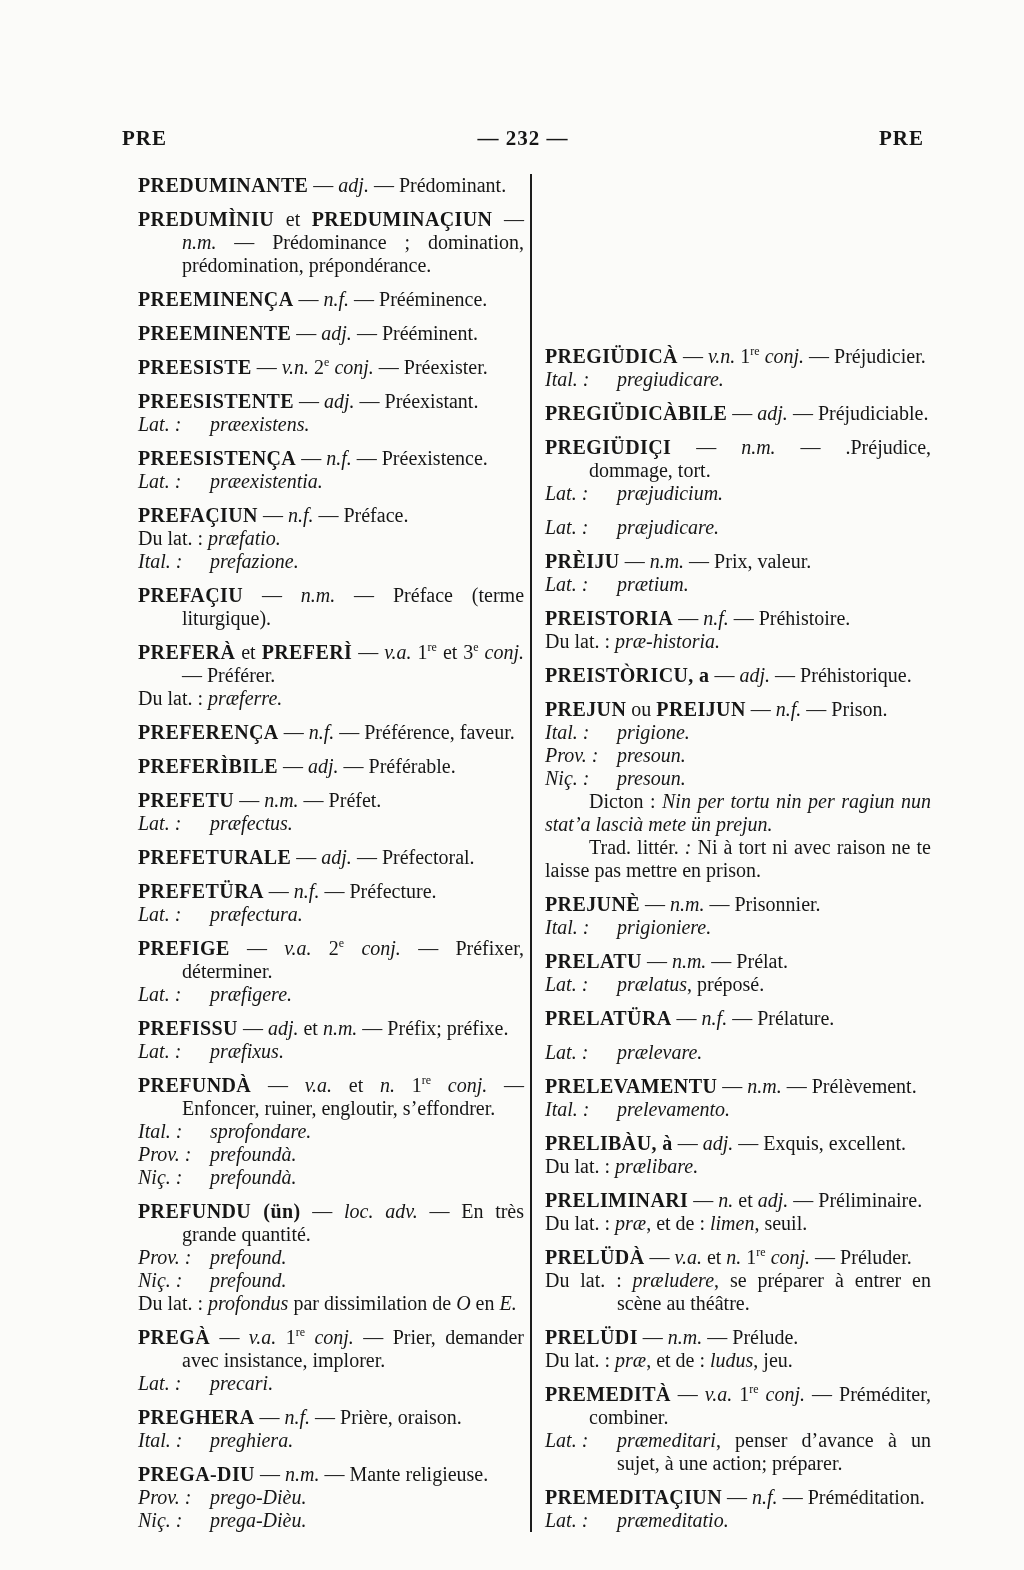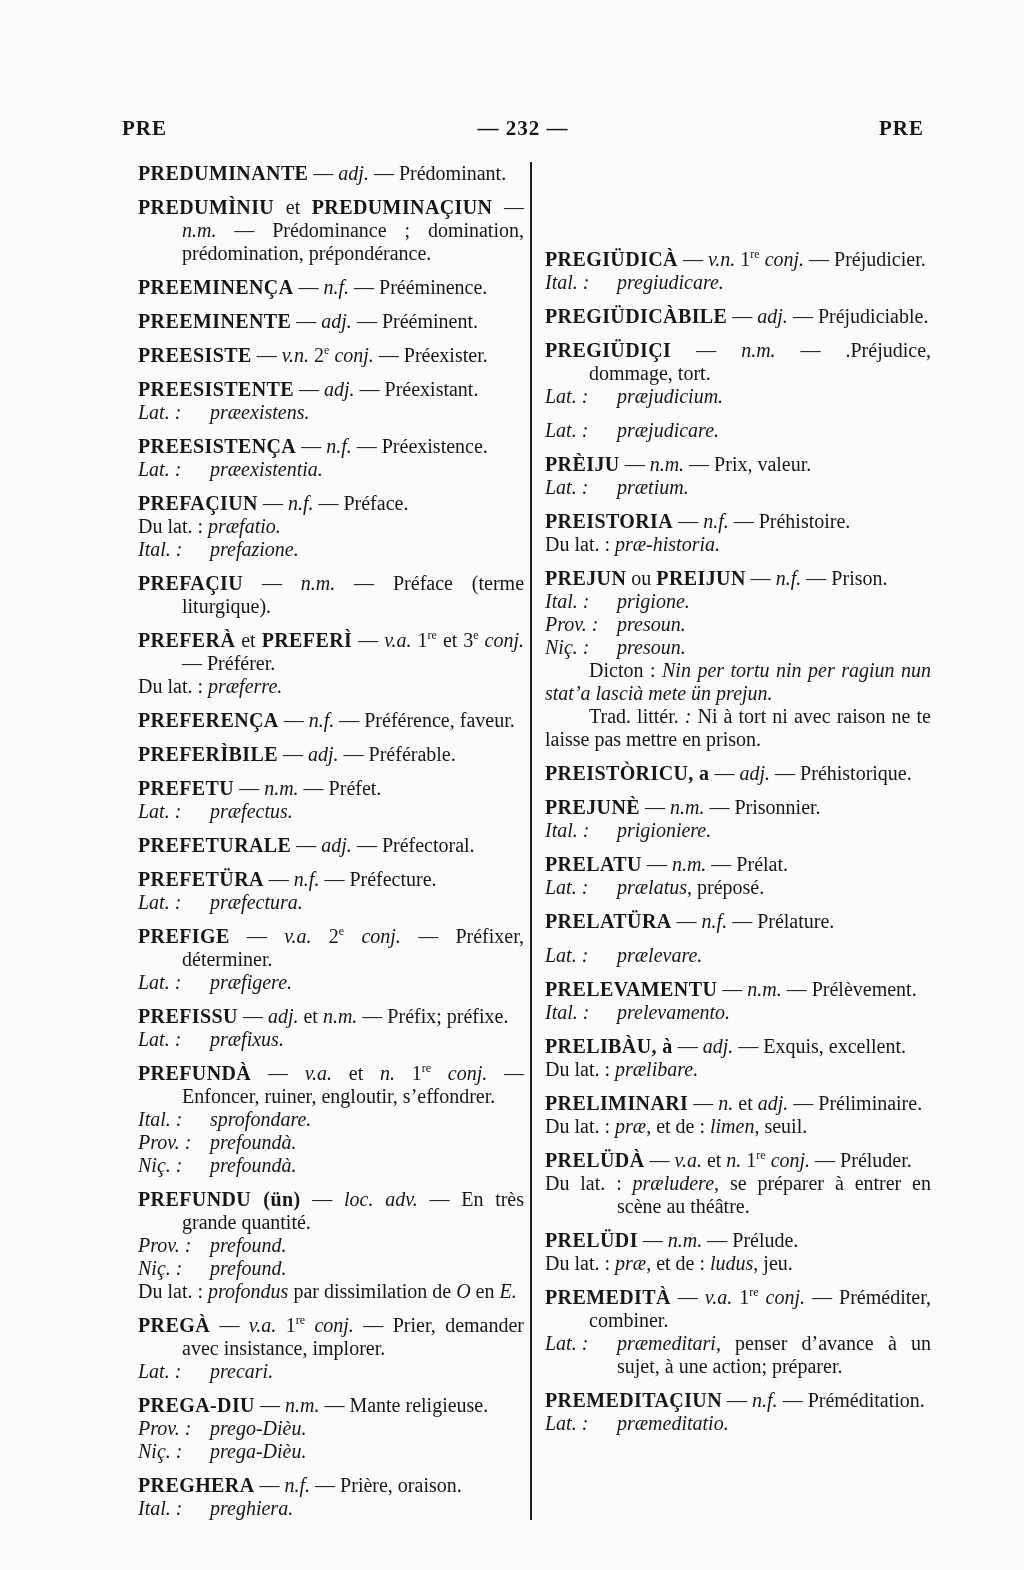--- a/index.html
+++ b/index.html
@@ -14,36 +14,36 @@
     font-family: "Liberation Serif", "DejaVu Serif", serif;
     color: #161616;
     -webkit-font-smoothing: antialiased;
   }
   .page {
     position: absolute;
     inset: 0;
   }
   .page-header {
     position: absolute;
-    top: 116px;
+    top: 126px;
     left: 122px;
     right: 100px;
     display: flex;
     justify-content: space-between;
     align-items: baseline;
     font-size: 21px;
     font-weight: 700;
     letter-spacing: 1px;
   }
   .columns {
     position: absolute;
-    top: 162px;
+    top: 174px;
     left: 138px;
     display: flex;
-    align-items: center;
+    align-items: flex-end;
   }
   .col {
     width: 386px;
     font-size: 20px;
     line-height: 23px;
     text-align: justify;
   }
   .divider {
     width: 2px;
     background: #1d1d1d;
@@ -163,28 +163,28 @@
           <p class="p-entry"><span class="run-b">PREFUNDU (ün)</span><span class="run-r"> — </span><span class="run-i">loc. adv.</span><span class="run-r"> — En très grande quantité.</span></p>
           <p class="p-sub"><span class="sub-label">Prov. :</span><span class="run-i">prefound.</span></p>
           <p class="p-sub"><span class="sub-label">Niç. :</span><span class="run-i">prefound.</span></p>
           <p class="p-subplain"><span class="run-r">Du lat. : </span><span class="run-i">profondus</span><span class="run-r"> par dissimilation de </span><span class="run-i">O</span><span class="run-r"> en </span><span class="run-i">E.</span></p>
         </div>
         <div class="entry">
           <p class="p-entry"><span class="run-b">PREGÀ</span><span class="run-r"> — </span><span class="run-i">v.a.</span><span class="run-r"> 1</span><sup class="run-sup">re</sup><span class="run-r"> </span><span class="run-i">conj.</span><span class="run-r"> — Prier, demander avec insistance, implorer.</span></p>
           <p class="p-sub"><span class="sub-label">Lat. :</span><span class="run-i">precari.</span></p>
         </div>
         <div class="entry">
+          <p class="p-entry"><span class="run-b">PREGHERA</span><span class="run-r"> — </span><span class="run-i">n.f.</span><span class="run-r"> — Prière, oraison.</span></p>
+          <p class="p-sub"><span class="sub-label">Ital. :</span><span class="run-i">preghiera.</span></p>
+        </div>
+        <div class="entry">
           <p class="p-entry"><span class="run-b">PREGA-DIU</span><span class="run-r"> — </span><span class="run-i">n.m.</span><span class="run-r"> — Mante religieuse.</span></p>
           <p class="p-sub"><span class="sub-label">Prov. :</span><span class="run-i">prego-Dièu.</span></p>
           <p class="p-sub"><span class="sub-label">Niç. :</span><span class="run-i">prega-Dièu.</span></p>
         </div>
-        <div class="entry">
-          <p class="p-entry"><span class="run-b">PREGHERA</span><span class="run-r"> — </span><span class="run-i">n.f.</span><span class="run-r"> — Prière, oraison.</span></p>
-          <p class="p-sub"><span class="sub-label">Ital. :</span><span class="run-i">preghiera.</span></p>
-        </div>
       </div>
     <div class="divider"></div>
     <div class="col">
         <div class="entry">
           <p class="p-entry"><span class="run-b">PREGIÜDICÀ</span><span class="run-r"> — </span><span class="run-i">v.n.</span><span class="run-r"> 1</span><sup class="run-sup">re</sup><span class="run-r"> </span><span class="run-i">conj.</span><span class="run-r"> — Préjudicier.</span></p>
           <p class="p-sub"><span class="sub-label">Ital. :</span><span class="run-i">pregiudicare.</span></p>
         </div>
         <div class="entry">
           <p class="p-entry"><span class="run-b">PREGIÜDICÀBILE</span><span class="run-r"> — </span><span class="run-i">adj.</span><span class="run-r"> — Préjudiciable.</span></p>
         </div>
@@ -195,33 +195,33 @@
         <div class="entry">
           <p class="p-sub"><span class="sub-label">Lat. :</span><span class="run-i">præjudicare.</span></p>
         </div>
         <div class="entry">
           <p class="p-entry"><span class="run-b">PRÈIJU</span><span class="run-r"> — </span><span class="run-i">n.m.</span><span class="run-r"> — Prix, valeur.</span></p>
           <p class="p-sub"><span class="sub-label">Lat. :</span><span class="run-i">prætium.</span></p>
         </div>
         <div class="entry">
           <p class="p-entry"><span class="run-b">PREISTORIA</span><span class="run-r"> — </span><span class="run-i">n.f.</span><span class="run-r"> — Préhistoire.</span></p>
           <p class="p-subplain"><span class="run-r">Du lat. : </span><span class="run-i">præ-historia.</span></p>
+        </div>
+        <div class="entry">
+          <p class="p-entry"><span class="run-b">PREISTÒRICU, a</span><span class="run-r"> — </span><span class="run-i">adj.</span><span class="run-r"> — Préhistorique.</span></p>
         </div>
         <div class="entry">
           <p class="p-entry"><span class="run-b">PREJUN</span><span class="run-r"> ou </span><span class="run-b">PREIJUN</span><span class="run-r"> — </span><span class="run-i">n.f.</span><span class="run-r"> — Prison.</span></p>
           <p class="p-sub"><span class="sub-label">Ital. :</span><span class="run-i">prigione.</span></p>
           <p class="p-sub"><span class="sub-label">Prov. :</span><span class="run-i">presoun.</span></p>
           <p class="p-sub"><span class="sub-label">Niç. :</span><span class="run-i">presoun.</span></p>
           <p class="p-dicton"><span class="run-r">Dicton : </span><span class="run-i">Nin per tortu nin per ragiun nun stat’a lascià mete ün prejun.</span></p>
           <p class="p-dicton"><span class="run-r">Trad. littér. </span><span class="run-i">: </span><span class="run-r">Ni à tort ni avec raison ne te laisse pas mettre en prison.</span></p>
         </div>
         <div class="entry">
-          <p class="p-entry"><span class="run-b">PREISTÒRICU, a</span><span class="run-r"> — </span><span class="run-i">adj.</span><span class="run-r"> — Préhistorique.</span></p>
-        </div>
-        <div class="entry">
           <p class="p-entry"><span class="run-b">PREJUNÈ</span><span class="run-r"> — </span><span class="run-i">n.m.</span><span class="run-r"> — Prisonnier.</span></p>
           <p class="p-sub"><span class="sub-label">Ital. :</span><span class="run-i">prigioniere.</span></p>
         </div>
         <div class="entry">
           <p class="p-entry"><span class="run-b">PRELATU</span><span class="run-r"> — </span><span class="run-i">n.m.</span><span class="run-r"> — Prélat.</span></p>
           <p class="p-sub"><span class="sub-label">Lat. :</span><span class="run-i">prælatus</span><span class="run-r">, préposé.</span></p>
         </div>
         <div class="entry">
           <p class="p-entry"><span class="run-b">PRELATÜRA</span><span class="run-r"> — </span><span class="run-i">n.f.</span><span class="run-r"> — Prélature.</span></p>
         </div>

